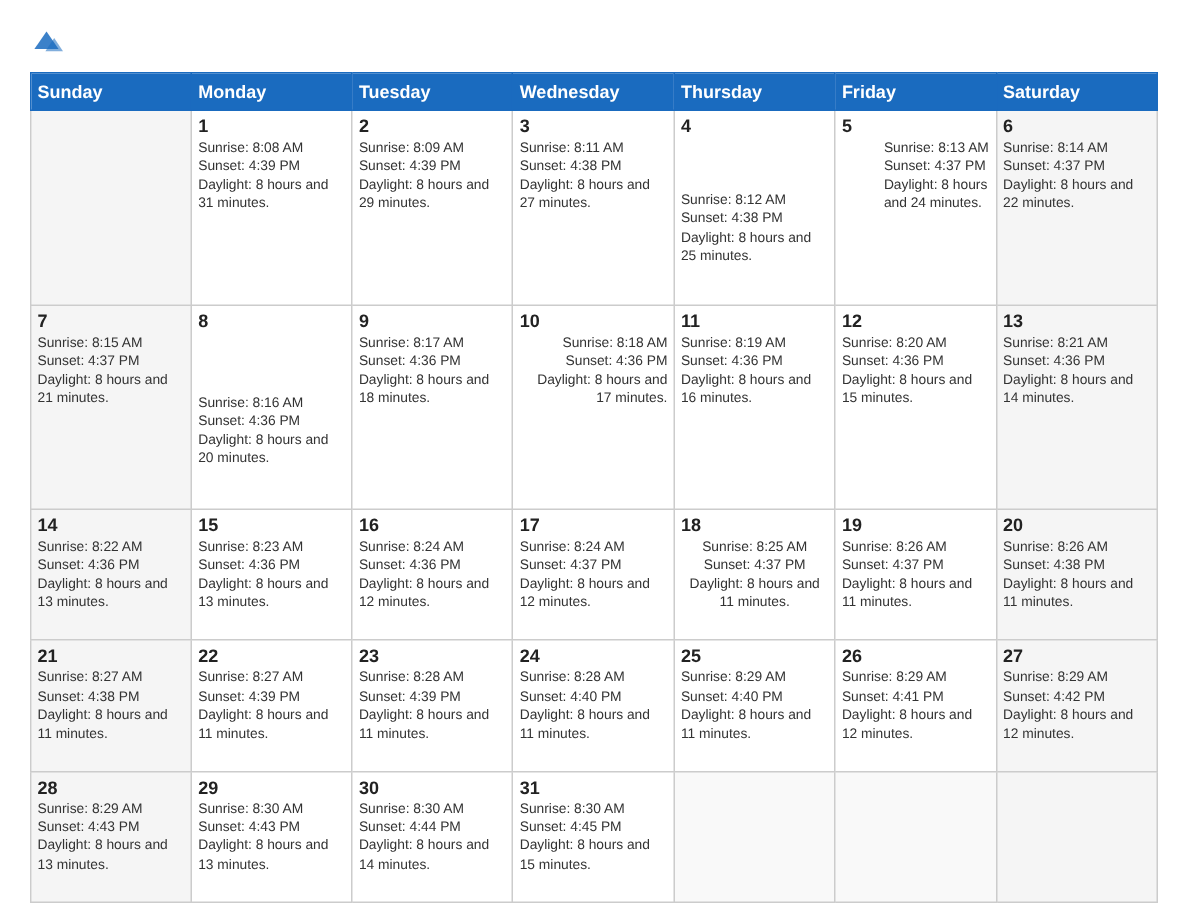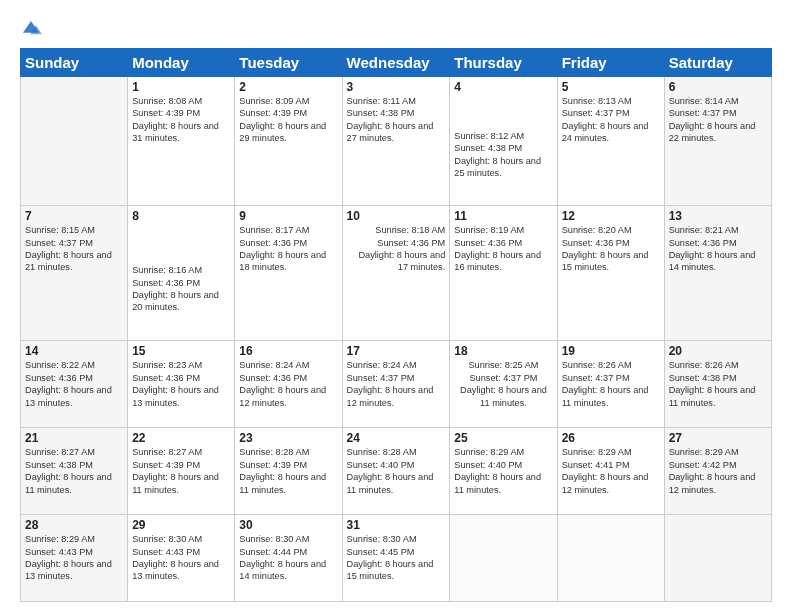--- a/index.html
+++ b/index.html
@@ -54,21 +54,21 @@
       color: #444;
     }
     .calendar {
       width: 100%;
       border-collapse: collapse;
       flex: 1;
     }
     .calendar thead tr th {
       background: #1a6bbf;
       color: #fff;
-      font-size: 15px;
+      font-size: 12px;
       font-weight: bold;
       padding: 5px 4px;
       text-align: left;
       border: 1px solid #1a6bbf;
     }
     .calendar tbody tr td {
       border: 1px solid #ccc;
       vertical-align: top;
       padding: 3px 4px;
       width: 108px;
@@ -147,21 +147,21 @@
 Daylight: 8 hours and 27 minutes.</div>
           </td>
           <td>
             <span class="day-num">4</span>
             <div class="day-info" style="white-space: pre-line; margin-top: 36px;">Sunrise: 8:12 AM
 Sunset: 4:38 PM
 Daylight: 8 hours and 25 minutes.</div>
           </td>
           <td>
             <span class="day-num">5</span>
-            <div class="day-info" style="white-space: pre-line;">Sunrise: 8:13 AM
+            <div class="day-info" style="white-space: pre-line; margin-left: 28px;">Sunrise: 8:13 AM
 Sunset: 4:37 PM
 Daylight: 8 hours and 24 minutes.</div>
           </td>
           <td>
             <span class="day-num">6</span>
             <div class="day-info" style="white-space: pre-line;">Sunrise: 8:14 AM
 Sunset: 4:37 PM
 Daylight: 8 hours and 22 minutes.</div>
           </td>
         </tr>

